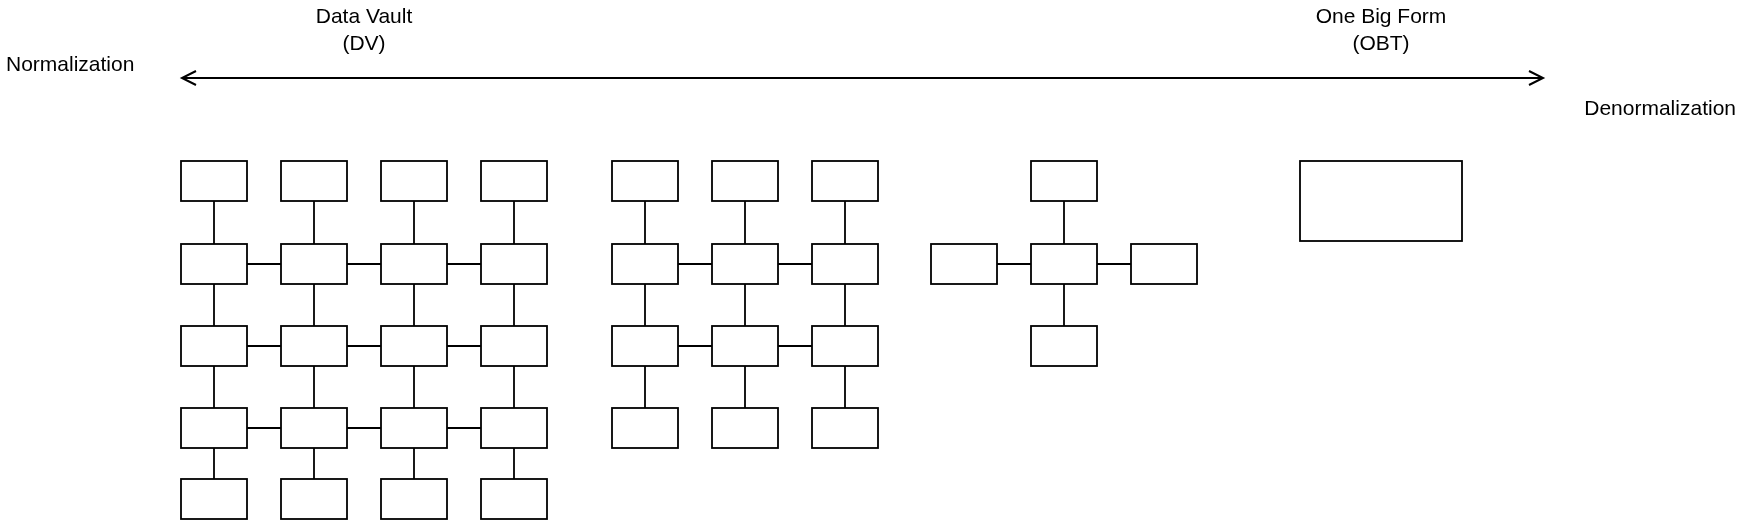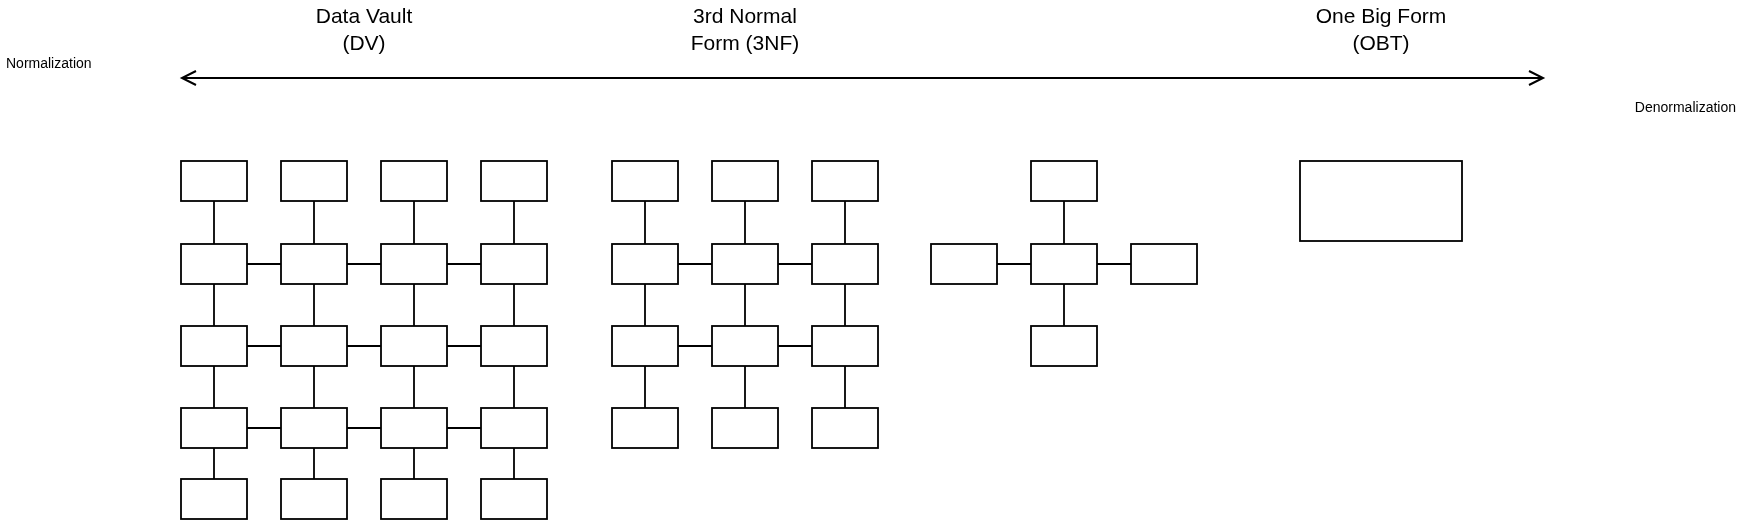--- a/index.html
+++ b/index.html
@@ -8,21 +8,21 @@
     width: 1742px;
     height: 524px;
     background: #ffffff;
     font-family: "Liberation Sans", sans-serif;
     color: #000000;
     overflow: hidden;
   }
   .axis-label {
     position: absolute;
     top: 50px;
-    font-size: 14px;
+    font-size: 21px;
     line-height: 27px;
     white-space: nowrap;
   }
   .axis-label.left { left: 6px; }
   .axis-label.right { right: 6px; margin-top: 44px; }
   .approach-label {
     position: absolute;
     top: 2px;
     transform: translateX(-50%);
     text-align: center;
@@ -36,24 +36,20 @@
 <body>
 
 <div class="canvas">
 
   <div class="axis-label left">Normalization</div>
   <div class="axis-label right">Denormalization</div>
 
   <div class="approach-label" style="left:364px">
     <div>Data Vault</div>
     <div>(DV)</div>
-  </div>
-  <div class="approach-label" style="left:745px">
-    <div>3rd Normal</div>
-    <div>Form (3NF)</div>
   </div>
   <div class="approach-label" style="left:1381px">
     <div>One Big Form</div>
     <div>(OBT)</div>
   </div>
 
   <svg class="diagram-layer" width="1742" height="524" viewBox="0 0 1742 524">
 
     <g fill="none" stroke="#000000" stroke-width="2">
       <line x1="182" y1="78" x2="1543" y2="78"></line>

